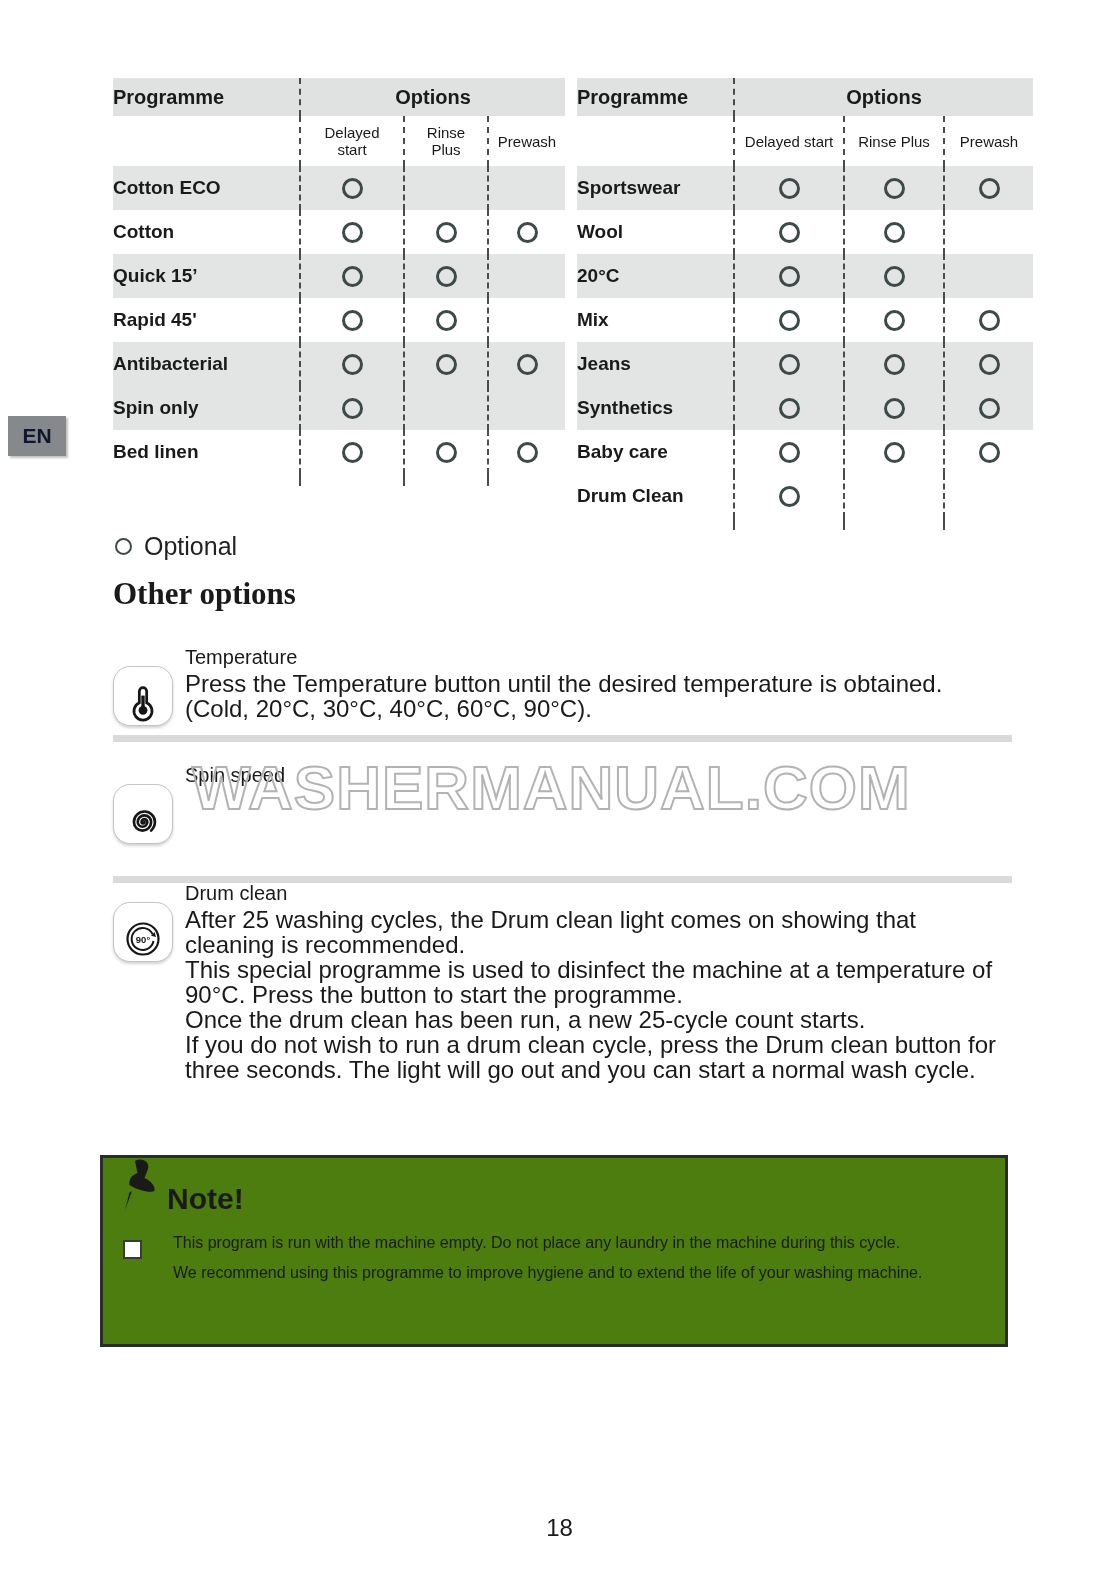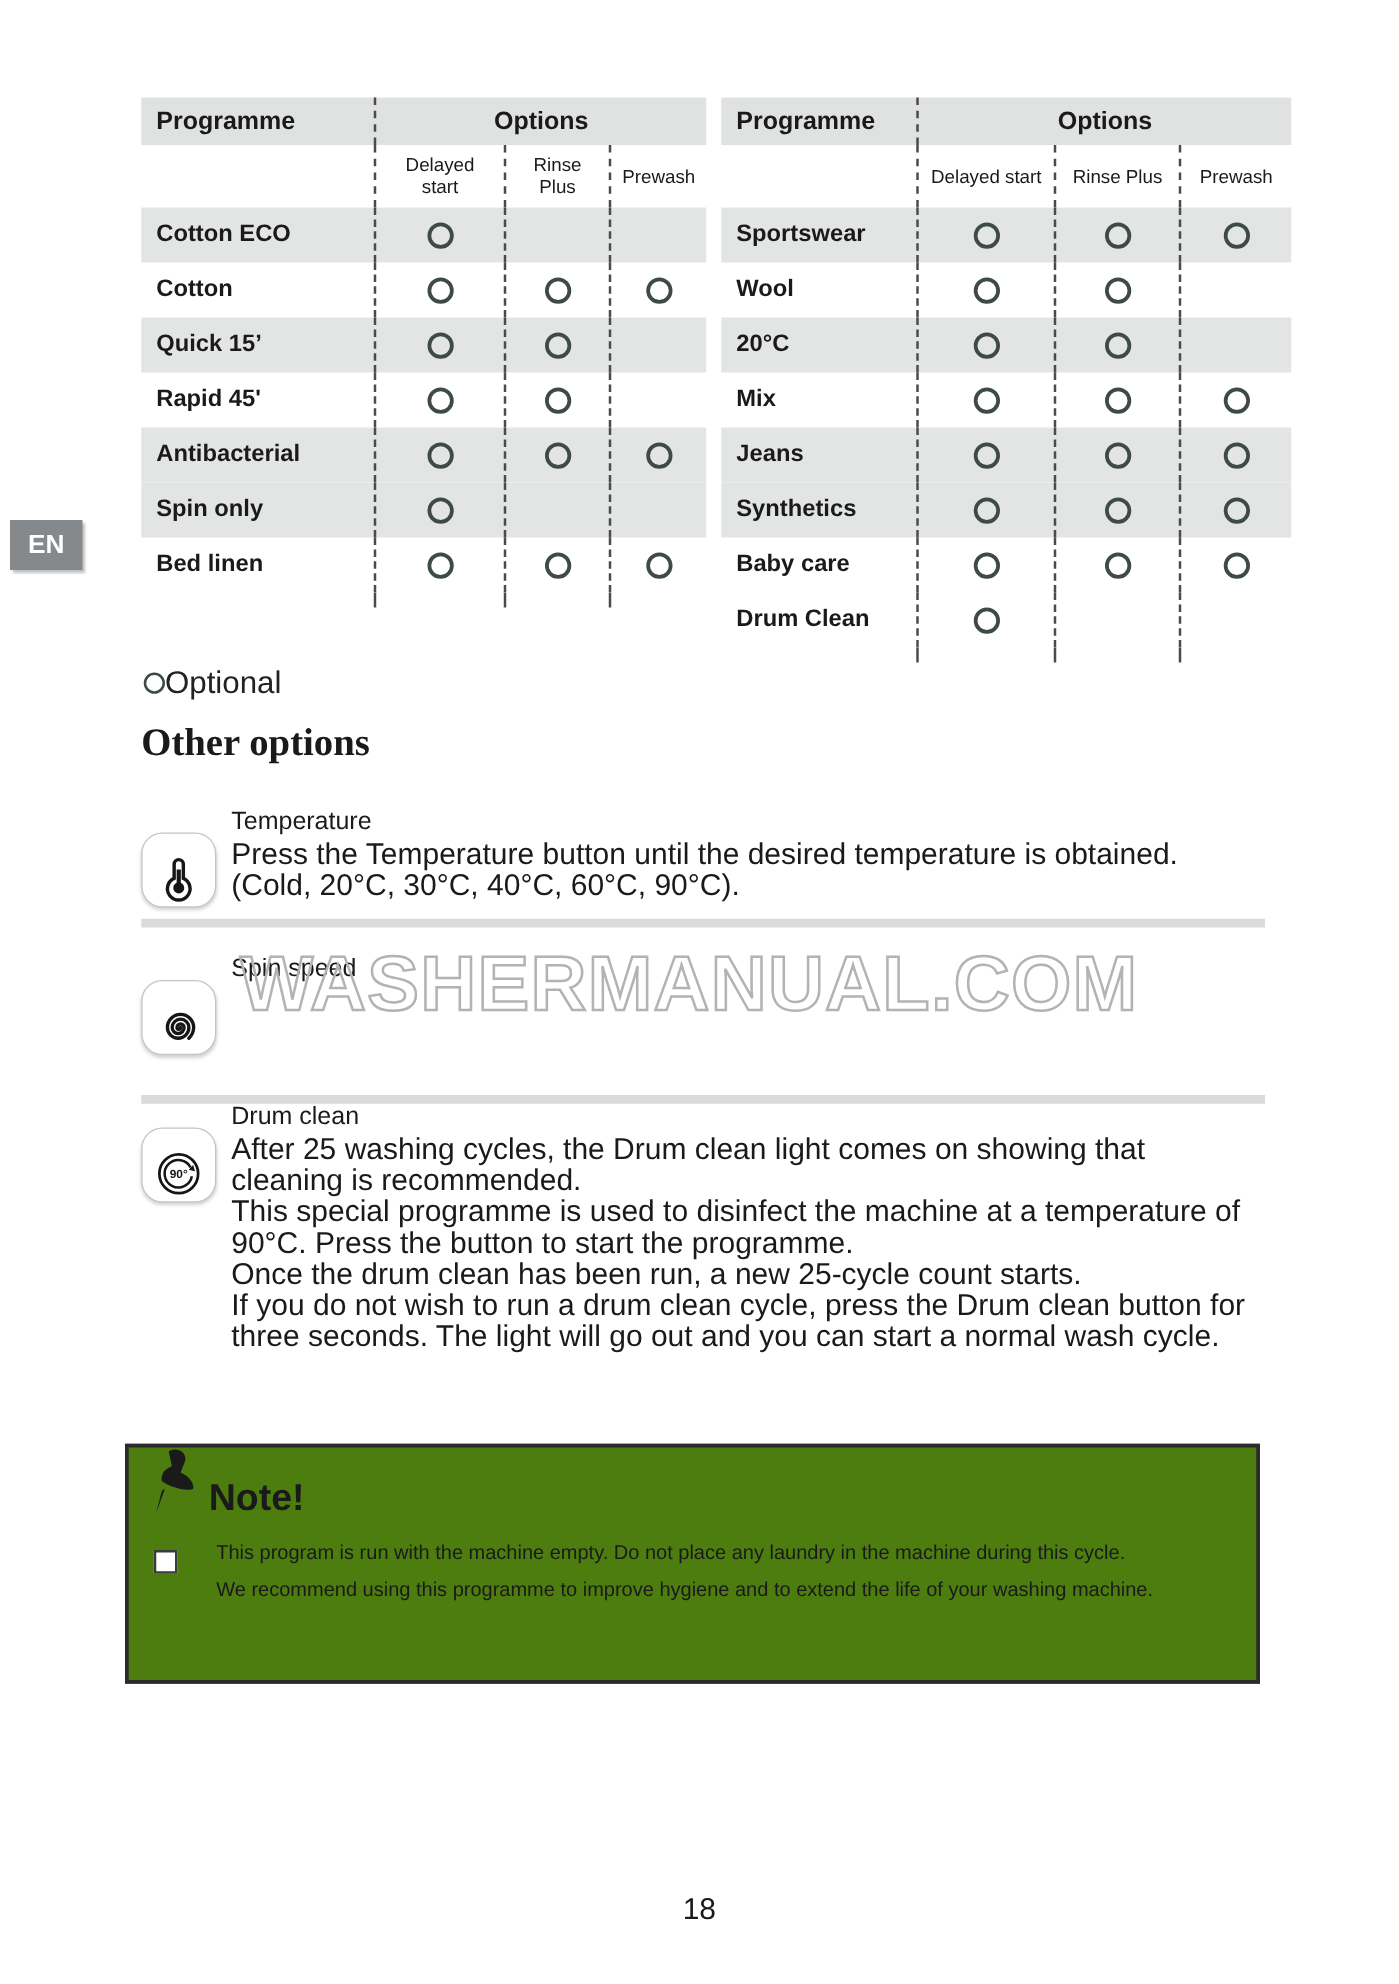--- a/index.html
+++ b/index.html
@@ -12,21 +12,21 @@
     overflow:hidden;
   }
 
   
   .tables{position:absolute;left:113px;top:78px;display:flex;gap:12px;}
   .ptable{display:flex;flex-direction:column;}
   .t-left{--w1:186px;--w2:104px;--w3:84px;--w4:78px;}
   .t-right{--w1:156px;--w2:110px;--w3:100px;--w4:90px;}
   .trow{display:flex;}
   .cell{box-sizing:border-box;display:flex;align-items:center;}
-  .c1{width:var(--w1);padding-left:12px;}
+  .c1{width:var(--w1);padding-left:0;}
   .c2{width:var(--w2);}
   .c3{width:var(--w3);}
   .c4{width:var(--w4);}
   .cOpts{width:calc(var(--w2) + var(--w3) + var(--w4));justify-content:center;}
   .dl{border-left:2px dashed #4b4b4b;}
   .thead{height:38px;background:#e0e2e1;}
   .thead .cell{font-weight:bold;font-size:20px;}
   .subhead{height:50px;background:#ffffff;}
   .subhead .cell{justify-content:center;text-align:center;font-size:15px;line-height:17px;}
   .t-left .subhead .c2{padding:0 16px;}
@@ -36,28 +36,28 @@
   .drow .c1{font-weight:bold;font-size:19px;}
   .drow .copt{justify-content:center;}
   .r-gray{background:#e3e5e4;}
   .stub{height:12px;background:#ffffff;}
   .opt-circle{
     width:21px;height:21px;border:3.5px solid #3e4a49;border-radius:50%;
     box-sizing:border-box;display:inline-block;background:transparent;
   }
 
   
-  .legend{position:absolute;left:115px;top:532px;display:flex;align-items:center;}
+  .legend{position:absolute;left:115px;top:532px;display:flex;align-items:center;gap:12px;}
   .legend .opt-circle{width:17px;height:17px;border-width:2.5px;}
   .legend-label{font-size:25px;color:#222;}
 
   
   .en-tab{
     position:absolute;left:8px;top:416px;width:58px;height:40px;
-    background:#85898c;color:#ffffff;font-weight:bold;font-size:21px;
+    background:#85898c;color:#0f172a;font-weight:bold;font-size:21px;
     display:flex;align-items:center;justify-content:center;
     box-shadow:2px 2px 2px rgba(0,0,0,.25);
   }
 
   
   .other-title{position:absolute;left:113px;top:576px;font-size:31px;font-weight:bold;font-family:Liberation Serif, serif;}
   .opt-block{position:absolute;left:113px;width:899px;padding-left:72px;box-sizing:border-box;}
   .opt-block h3{margin:0 0 2px 0;font-size:20px;font-weight:normal;}
   .opt-block p{margin:0;font-size:24px;line-height:25px;}
   .icon-box{

